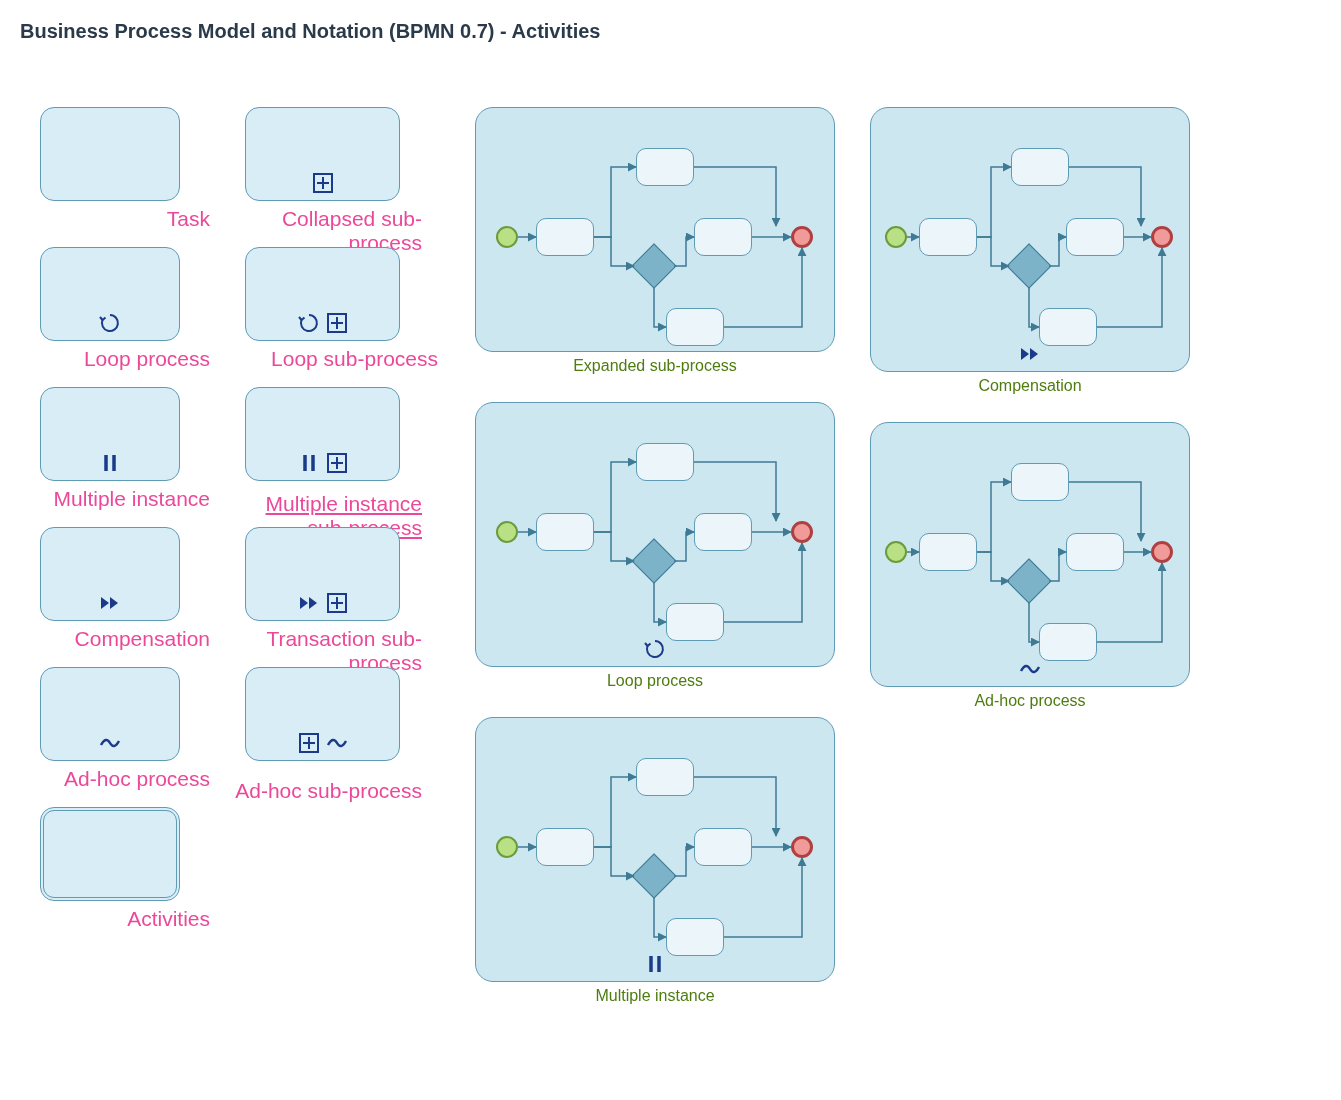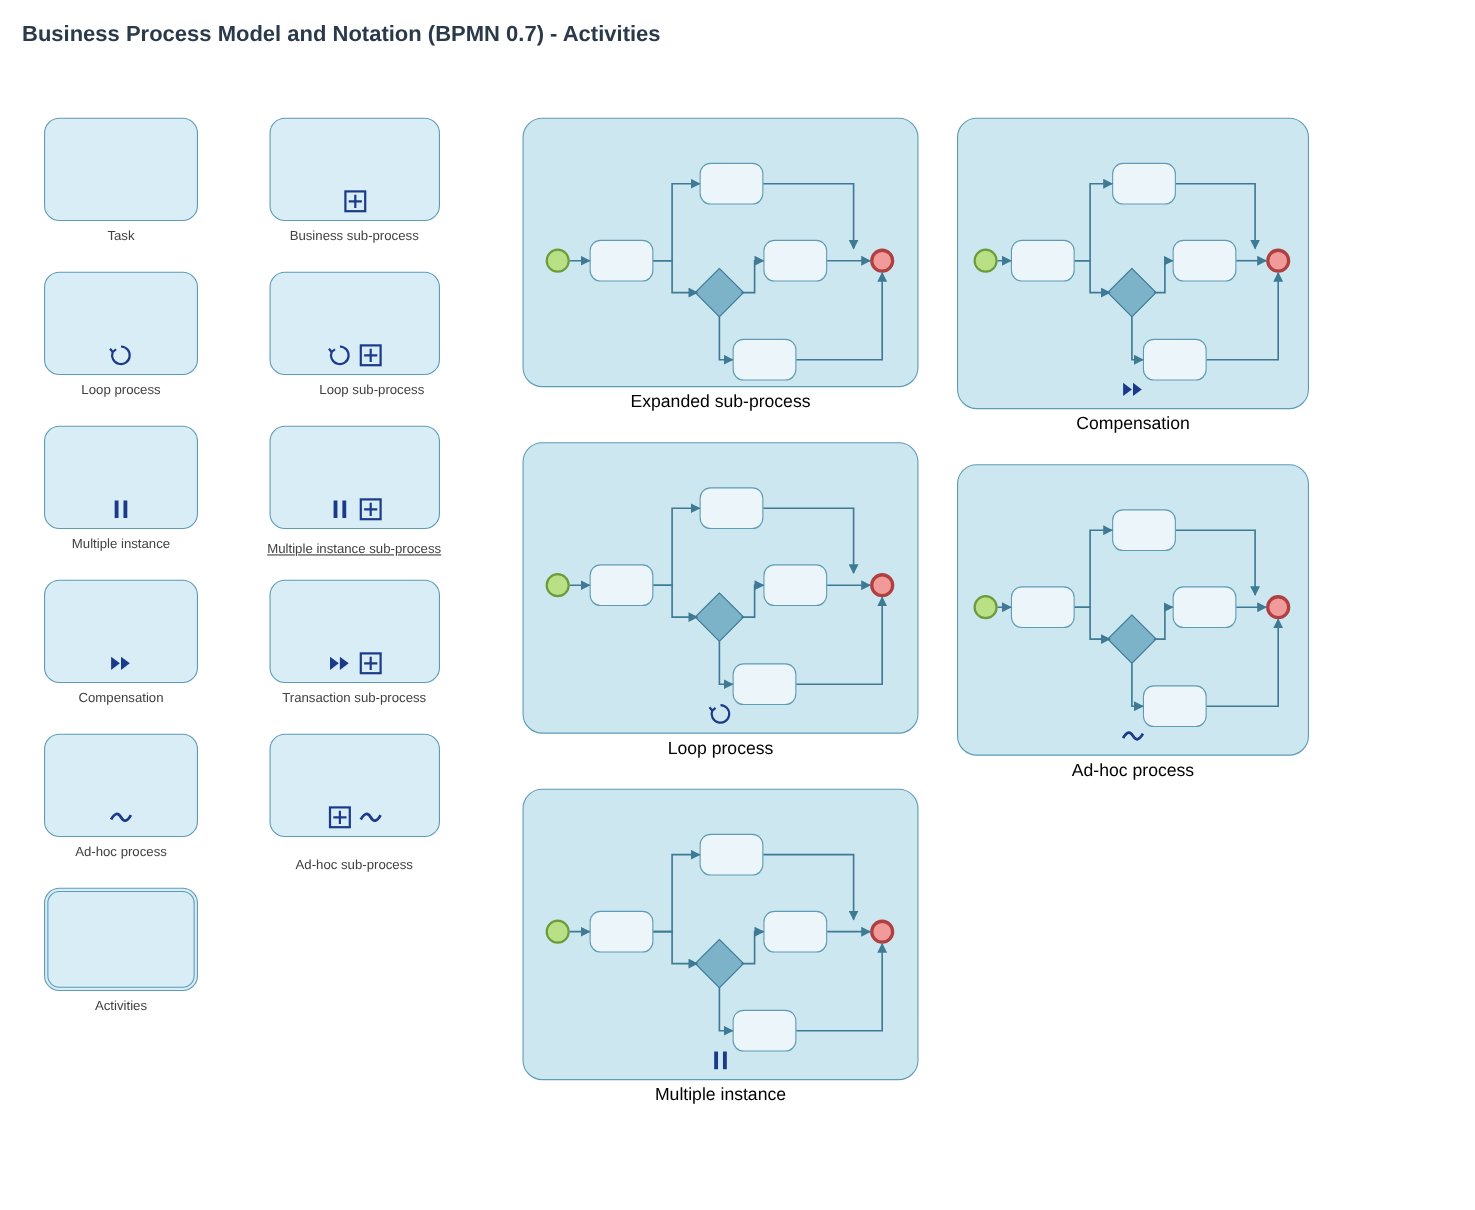--- a/index.html
+++ b/index.html
@@ -26,23 +26,23 @@
     border: 1.5px solid #5e9bb5;
     border-radius: 14px;
     box-sizing: border-box;
   }
   .transaction {
     border: 4px double #5e9bb5;
     background: #d8edf5;
   }
   .shape-label {
     position: absolute;
-    text-align: center;
-    font-size: 12px;
-    color: #404040;
+    text-align: right;
+    font-size: 21px;
+    color: #ec4899;
     width: 200px;
   }
   
   .markers {
     position: absolute;
     left: 0; right: 0;
     bottom: 6px;
     display: flex;
     justify-content: center;
     gap: 6px;
@@ -61,21 +61,21 @@
     background: #cde7f1;
     border: 1.5px solid #5e9bb5;
     border-radius: 18px;
     box-sizing: border-box;
     overflow: visible;
   }
   .bigbox-label {
     position: absolute;
     text-align: center;
     font-size: 16px;
-    color: #000000;
+    color: #4d7c0f;
     width: 380px;
   }
   .mini-task {
     position: absolute;
     background: #ecf6fa;
     border: 1.5px solid #5e9bb5;
     border-radius: 10px;
     width: 58px;
     height: 38px;
     box-sizing: border-box;
@@ -206,21 +206,21 @@
 
   <div class="shape" style="left:225px; top:40px; width:155px; height:94px;">
     <div class="markers">
       <span class="mk">
           <svg>
             <use href="#icon-plus"></use>
           </svg>
         </span>
     </div>
   </div>
-  <div class="shape-label" style="left:202px; top:140px;">Business sub-process</div>
+  <div class="shape-label" style="left:202px; top:140px;">Collapsed sub-process</div>
 
   <div class="shape" style="left:225px; top:180px; width:155px; height:94px;">
     <div class="markers">
       <span class="mk">
           <svg>
             <use href="#icon-loop"></use>
           </svg>
         </span>
       <span class="mk">
           <svg>

